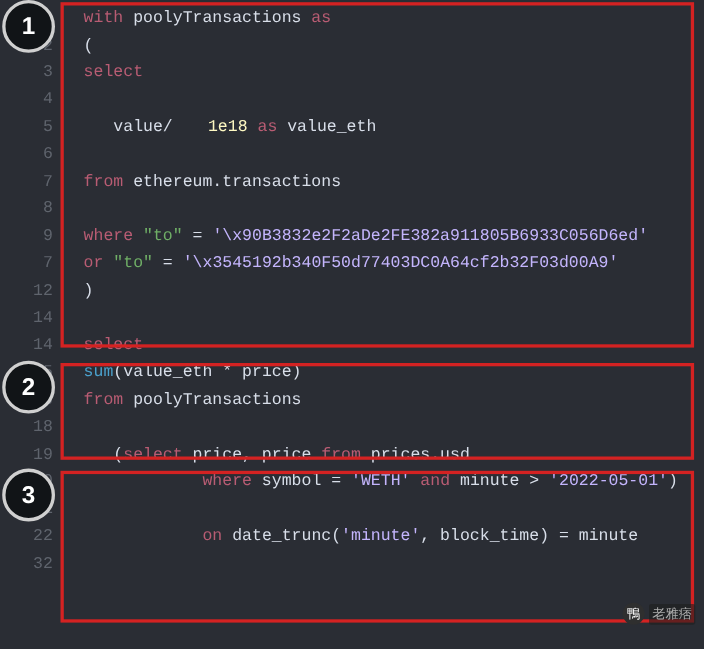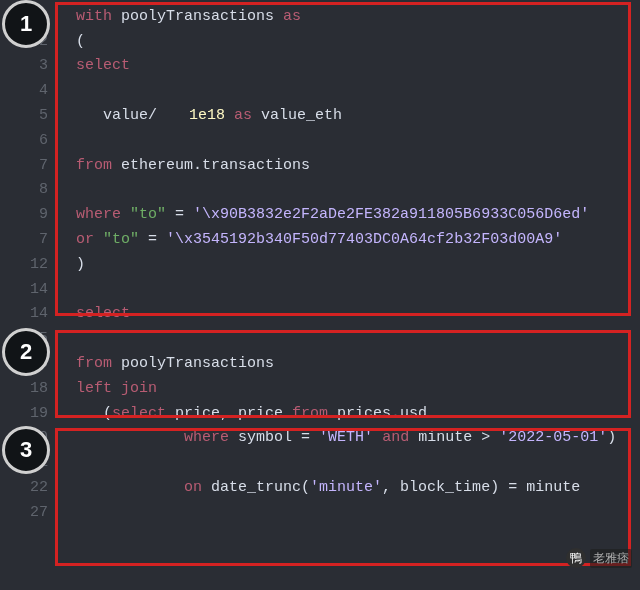--- a/index.html
+++ b/index.html
@@ -108,28 +108,28 @@
       <div class="line"><span class="gutter">4</span></div>
       <div class="line"><span class="gutter">5</span><span class="code">  <span class="tok-ident">   value</span><span class="tok-op">/</span><span class="tok-num">1e18</span><span class="tok-ident"> </span><span class="tok-keyword">as</span><span class="tok-ident"> value_eth</span></span></div>
       <div class="line"><span class="gutter">6</span><span class="code">  </span></div>
       <div class="line"><span class="gutter">7</span><span class="code">  <span class="tok-keyword">from</span><span class="tok-ident"> ethereum.transactions</span></span></div>
       <div class="line"><span class="gutter">8</span><span class="code">  </span></div>
       <div class="line"><span class="gutter">9</span><span class="code">  <span class="tok-keyword">where</span><span class="tok-ident"> </span><span class="tok-quoted">"to"</span><span class="tok-ident"> = </span><span class="tok-string">'\x90B3832e2F2aDe2FE382a911805B6933C056D6ed'</span></span></div>
       <div class="line"><span class="gutter">7</span><span class="code">  <span class="tok-keyword">or</span><span class="tok-ident"> </span><span class="tok-quoted">"to"</span><span class="tok-ident"> = </span><span class="tok-string">'\x3545192b340F50d77403DC0A64cf2b32F03d00A9'</span></span></div>
       <div class="line"><span class="gutter">12</span><span class="code">  <span class="tok-punct">)</span></span></div>
       <div class="line"><span class="gutter">14</span><span class="code">  </span></div>
       <div class="line"><span class="gutter">14</span><span class="code">  <span class="tok-keyword">select</span></span></div>
-      <div class="line"><span class="gutter">15</span></div>
+      <div class="line"><span class="gutter">15</span><span class="code">  <span class="tok-func">sum</span><span class="tok-punct">(</span><span class="tok-ident">value_eth </span><span class="tok-op">*</span><span class="tok-ident"> price</span><span class="tok-punct">)</span></span></div>
       <div class="line"><span class="gutter">16</span><span class="code">  <span class="tok-keyword">from</span><span class="tok-ident"> poolyTransactions</span></span></div>
-      <div class="line"><span class="gutter">18</span><span class="code">  <span class="tok-keyword">left join</span></span></div>
+      <div class="line"><span class="gutter">18</span></div>
       <div class="line"><span class="gutter">19</span><span class="code">  <span class="tok-punct">   (</span><span class="tok-keyword">select</span><span class="tok-ident"> price, price </span><span class="tok-keyword">from</span><span class="tok-ident"> prices.usd</span></span></div>
       <div class="line"><span class="gutter">20</span><span class="code">  <span class="tok-ident">            </span><span class="tok-keyword">where</span><span class="tok-ident"> symbol </span><span class="tok-op">=</span><span class="tok-ident"> </span><span class="tok-string">'WETH'</span><span class="tok-ident"> </span><span class="tok-keyword">and</span><span class="tok-ident"> minute </span><span class="tok-op">&gt;</span><span class="tok-ident"> </span><span class="tok-string">'2022-05-01'</span><span class="tok-punct">)</span></span></div>
       <div class="line"><span class="gutter">21</span></div>
       <div class="line"><span class="gutter">22</span><span class="code">  <span class="tok-ident">            </span><span class="tok-keyword">on</span><span class="tok-ident"> date_trunc(</span><span class="tok-string">'minute'</span><span class="tok-ident">, block_time) = minute</span></span></div>
-      <div class="line"><span class="gutter">27</span><span class="code">  </span></div>
+      <div class="line"><span class="gutter">32</span><span class="code">  </span></div>
     </div>
 
   <div id="overlays">
       <div class="overlay-box" style="top: 2px; left: 55px; width: 570px; height: 308px;"></div>
       <div class="overlay-box" style="top: 330px; left: 55px; width: 570px; height: 82px;"></div>
       <div class="overlay-box" style="top: 428px; left: 55px; width: 570px; height: 132px;"></div>
     </div>
   <div id="badges">
       <div class="step-badge" style="top: 0px; left: 2px;">1</div>
       <div class="step-badge" style="top: 328px; left: 2px;">2</div>

